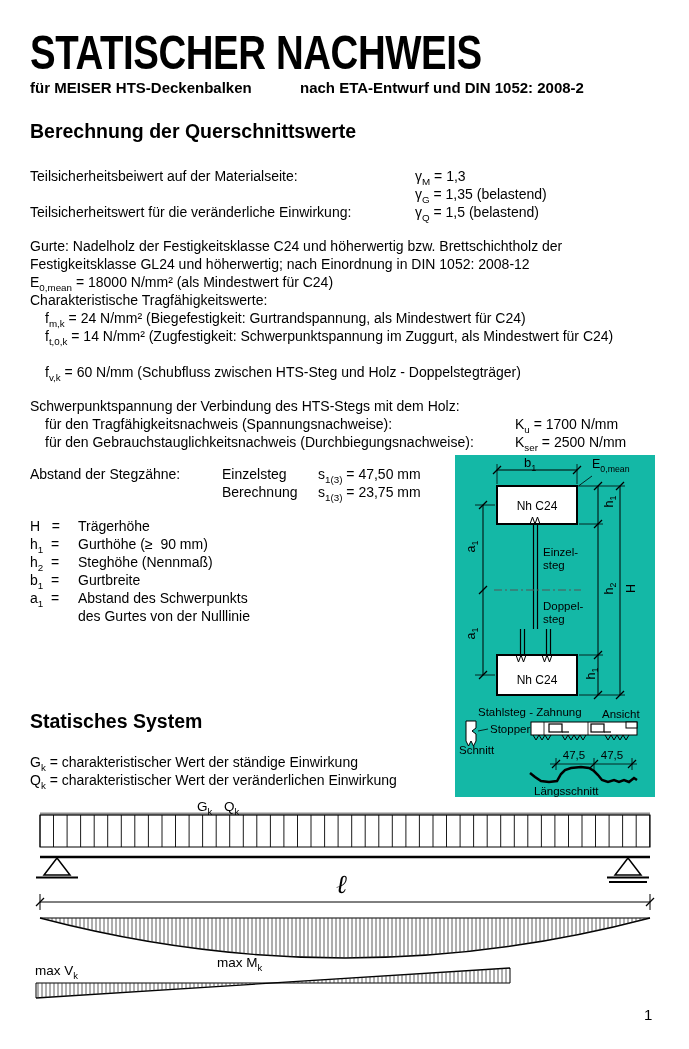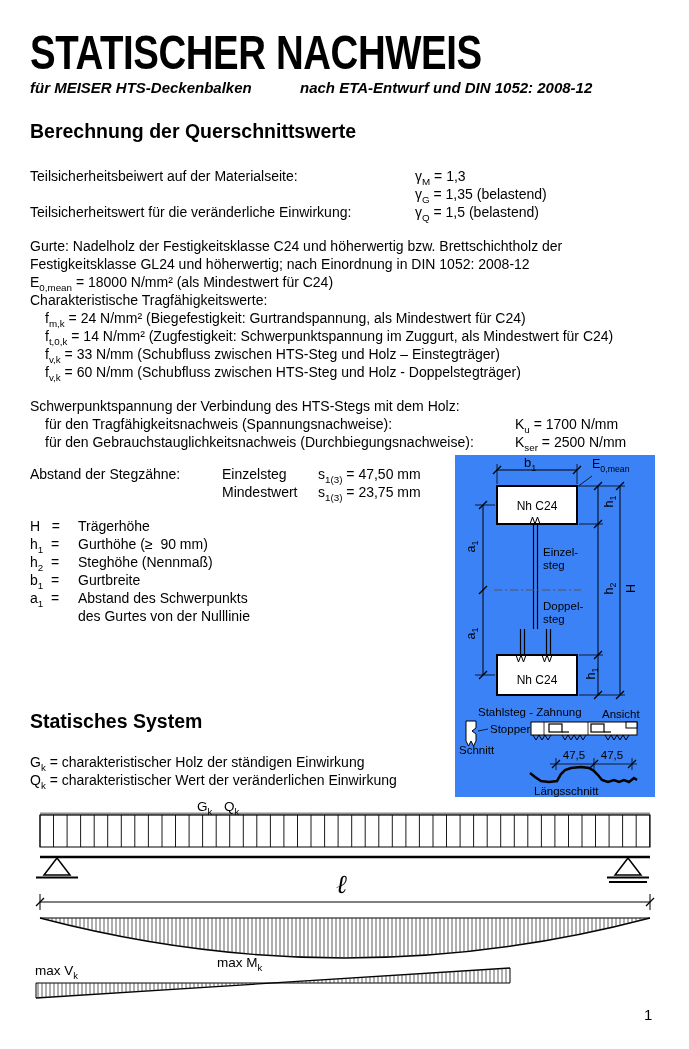--- a/index.html
+++ b/index.html
@@ -1,81 +1,80 @@
 <!DOCTYPE html>
 <html><head>
 <meta charset="utf-8">
 <style>
   html,body{margin:0;padding:0;background:#fff;}
   .page{position:relative;width:689px;height:1049px;background:#fff;overflow:hidden;
         font-family:"Liberation Sans",sans-serif;color:#000;}
   .t{position:absolute;white-space:pre;font-size:14px;line-height:1.2;}
-  .bold{font-weight:700;font-style:italic;}
+  .bold{font-weight:700;}
   .fs15{font-size:15px;}
   .title{font-size:48px;font-weight:700;letter-spacing:-0.5px;transform:scaleX(0.8);transform-origin:0 0;}
   .h2{font-size:19.5px;font-weight:700;}
   sub{font-size:70%;line-height:0;}
   .rot{transform:rotate(-90deg);transform-origin:center;width:34px;text-align:center;font-size:12.5px;}
   .panel{position:absolute;left:455px;top:455px;width:200px;height:342px;}
   .panel svg{position:absolute;left:0;top:0;}
   svg text{font-family:"Liberation Sans",sans-serif;fill:#000;stroke:none;}
   .ell{font-family:"DejaVu Serif",serif;font-style:italic;font-size:26px;}
   .pagenum{font-size:15px;}
 </style>
 </head>
 <body>
 
 <div class="page">
 
   <span class="t title" style="left:30px;top:24px">STATISCHER NACHWEIS</span>
   <span class="t bold fs15" style="left:30px;top:79px">für MEISER HTS-Deckenbalken</span>
-  <span class="t bold fs15" style="left:300px;top:79px">nach ETA-Entwurf und DIN 1052: 2008-12</span>
+  <span class="t bold fs15" style="left:300px;top:79px">nach ETA-Entwurf und DIN 1052: 2008-2</span>
 
   <span class="t" style="left:30px;top:168px">Teilsicherheitsbeiwert auf der Materialseite:</span>
 
   <span class="t h2" style="left:30px;top:120px">Berechnung der Querschnittswerte</span>
   <span class="t" style="left:415px;top:168px"><span>γ</span><sub>M</sub><span> = 1,3</span></span>
   <span class="t" style="left:415px;top:186px"><span>γ</span><sub>G</sub><span> = 1,35 (belastend)</span></span>
   <span class="t" style="left:30px;top:204px">Teilsicherheitswert für die veränderliche Einwirkung:</span>
   <span class="t" style="left:415px;top:204px"><span>γ</span><sub>Q</sub><span> = 1,5 (belastend)</span></span>
 
   <span class="t" style="left:30px;top:238px">Gurte: Nadelholz der Festigkeitsklasse C24 und höherwertig bzw. Brettschichtholz der</span>
   <span class="t" style="left:30px;top:256px">Festigkeitsklasse GL24 und höherwertig; nach Einordnung in DIN 1052: 2008-12</span>
   <span class="t" style="left:30px;top:274px"><span>E</span><sub>0,mean</sub><span> = 18000 N/mm² (als Mindestwert für C24)</span></span>
   <span class="t" style="left:30px;top:292px">Charakteristische Tragfähigkeitswerte:</span>
   <span class="t" style="left:45px;top:310px"><span>f</span><sub>m,k</sub><span> = 24 N/mm² (Biegefestigkeit: Gurtrandspannung, als Mindestwert für C24)</span></span>
   <span class="t" style="left:45px;top:328px"><span>f</span><sub>t,0,k</sub><span> = 14 N/mm² (Zugfestigkeit: Schwerpunktspannung im Zuggurt, als Mindestwert für C24)</span></span>
-  <span class="t" style="left:45px;top:346px"><span>f</span><sub>v,k</sub><span> = 33 N/mm (Schubfluss zwischen HTS-Steg und Holz – Einstegträger)</span></span>
   <span class="t" style="left:45px;top:364px"><span>f</span><sub>v,k</sub><span> = 60 N/mm (Schubfluss zwischen HTS-Steg und Holz - Doppelstegträger)</span></span>
 
   <span class="t" style="left:30px;top:398px">Schwerpunktspannung der Verbindung des HTS-Stegs mit dem Holz:</span>
   <span class="t" style="left:45px;top:416px">für den Tragfähigkeitsnachweis (Spannungsnachweise):</span>
   <span class="t" style="left:515px;top:416px"><span>K</span><sub>u</sub><span> = 1700 N/mm</span></span>
   <span class="t" style="left:45px;top:434px">für den Gebrauchstauglichkeitsnachweis (Durchbiegungsnachweise):</span>
   <span class="t" style="left:515px;top:434px"><span>K</span><sub>ser</sub><span> = 2500 N/mm</span></span>
 
   <span class="t" style="left:30px;top:466px">Abstand der Stegzähne:</span>
   <span class="t" style="left:222px;top:466px">Einzelsteg</span>
   <span class="t" style="left:318px;top:466px"><span>s</span><sub>1(3)</sub><span> = 47,50 mm</span></span>
-  <span class="t" style="left:222px;top:484px">Mindestwert</span>
+  <span class="t" style="left:222px;top:484px">Berechnung</span>
   <span class="t" style="left:318px;top:484px"><span>s</span><sub>1(3)</sub><span> = 23,75 mm</span></span>
 
   <span class="t" style="left:30px;top:518px"><span>H   =</span></span>
   <span class="t" style="left:78px;top:518px">Trägerhöhe</span>
   <span class="t" style="left:30px;top:536px"><span>h</span><sub>1</sub><span>  =</span></span>
   <span class="t" style="left:78px;top:536px">Gurthöhe (≥  90 mm)</span>
   <span class="t" style="left:30px;top:554px"><span>h</span><sub>2</sub><span>  =</span></span>
   <span class="t" style="left:78px;top:554px">Steghöhe (Nennmaß)</span>
   <span class="t" style="left:30px;top:572px"><span>b</span><sub>1</sub><span>  =</span></span>
   <span class="t" style="left:78px;top:572px">Gurtbreite</span>
   <span class="t" style="left:30px;top:590px"><span>a</span><sub>1</sub><span>  =</span></span>
   <span class="t" style="left:78px;top:590px">Abstand des Schwerpunkts</span>
   <span class="t" style="left:78px;top:608px">des Gurtes von der Nulllinie</span>
 
-  <div class="panel" style="background: #3b82f6;">
+  <div class="panel" style="background: #14b8a6;">
     <svg id="cs-svg" width="200" height="342" viewBox="0 0 200 342">
       <g stroke="#000" stroke-width="1" fill="none">
 
         <line x1="42" y1="9" x2="42" y2="29" stroke-width="0.8"></line>
         <line x1="122" y1="9" x2="122" y2="29" stroke-width="0.8"></line>
         <line x1="42" y1="15" x2="122" y2="15"></line>
         <line x1="38" y1="19" x2="46" y2="11" stroke-width="1.2"></line>
         <line x1="118" y1="19" x2="126" y2="11" stroke-width="1.2"></line>
 
         <line x1="137" y1="21" x2="118" y2="35" stroke-width="0.8"></line>
@@ -160,21 +159,21 @@
   <span class="t" style="left:524px;top:455px;font-size:13px"><span>b</span><sub>1</sub></span>
   <span class="t" style="left:592px;top:457px;font-size:12.5px"><span>E</span><sub>0,mean</sub></span>
   <span class="t rot" style="left:454px;top:539px"><span>a</span><sub>1</sub></span>
   <span class="t rot" style="left:454px;top:626px"><span>a</span><sub>1</sub></span>
   <span class="t rot" style="left:592px;top:494px"><span>h</span><sub>1</sub></span>
   <span class="t rot" style="left:592px;top:581px"><span>h</span><sub>2</sub></span>
   <span class="t rot" style="left:574px;top:666px"><span>h</span><sub>1</sub></span>
   <span class="t rot" style="left:614px;top:581px">H</span>
 
   <span class="t h2" style="left:30px;top:710px">Statisches System</span>
-  <span class="t" style="left:30px;top:754px"><span>G</span><sub>k</sub><span> = charakteristischer Holz der ständigen Einwirkung</span></span>
+  <span class="t" style="left:30px;top:754px"><span>G</span><sub>k</sub><span> = charakteristischer Wert der ständige Einwirkung</span></span>
   <span class="t" style="left:30px;top:772px"><span>Q</span><sub>k</sub><span> = charakteristischer Wert der veränderlichen Einwirkung</span></span>
 
   <svg id="beam-svg" width="689" height="254" viewBox="0 0 689 254" style="position:absolute;left:0;top:795px">
     <g stroke="#000" fill="none">
 
       <line x1="40" y1="19" x2="650" y2="19" stroke="#8f8f8f" stroke-width="3"></line>
       <rect x="40" y="20" width="610" height="32" stroke-width="1"></rect>
 
       <line x1="40" y1="62" x2="650" y2="62" stroke-width="2.5"></line>
 

